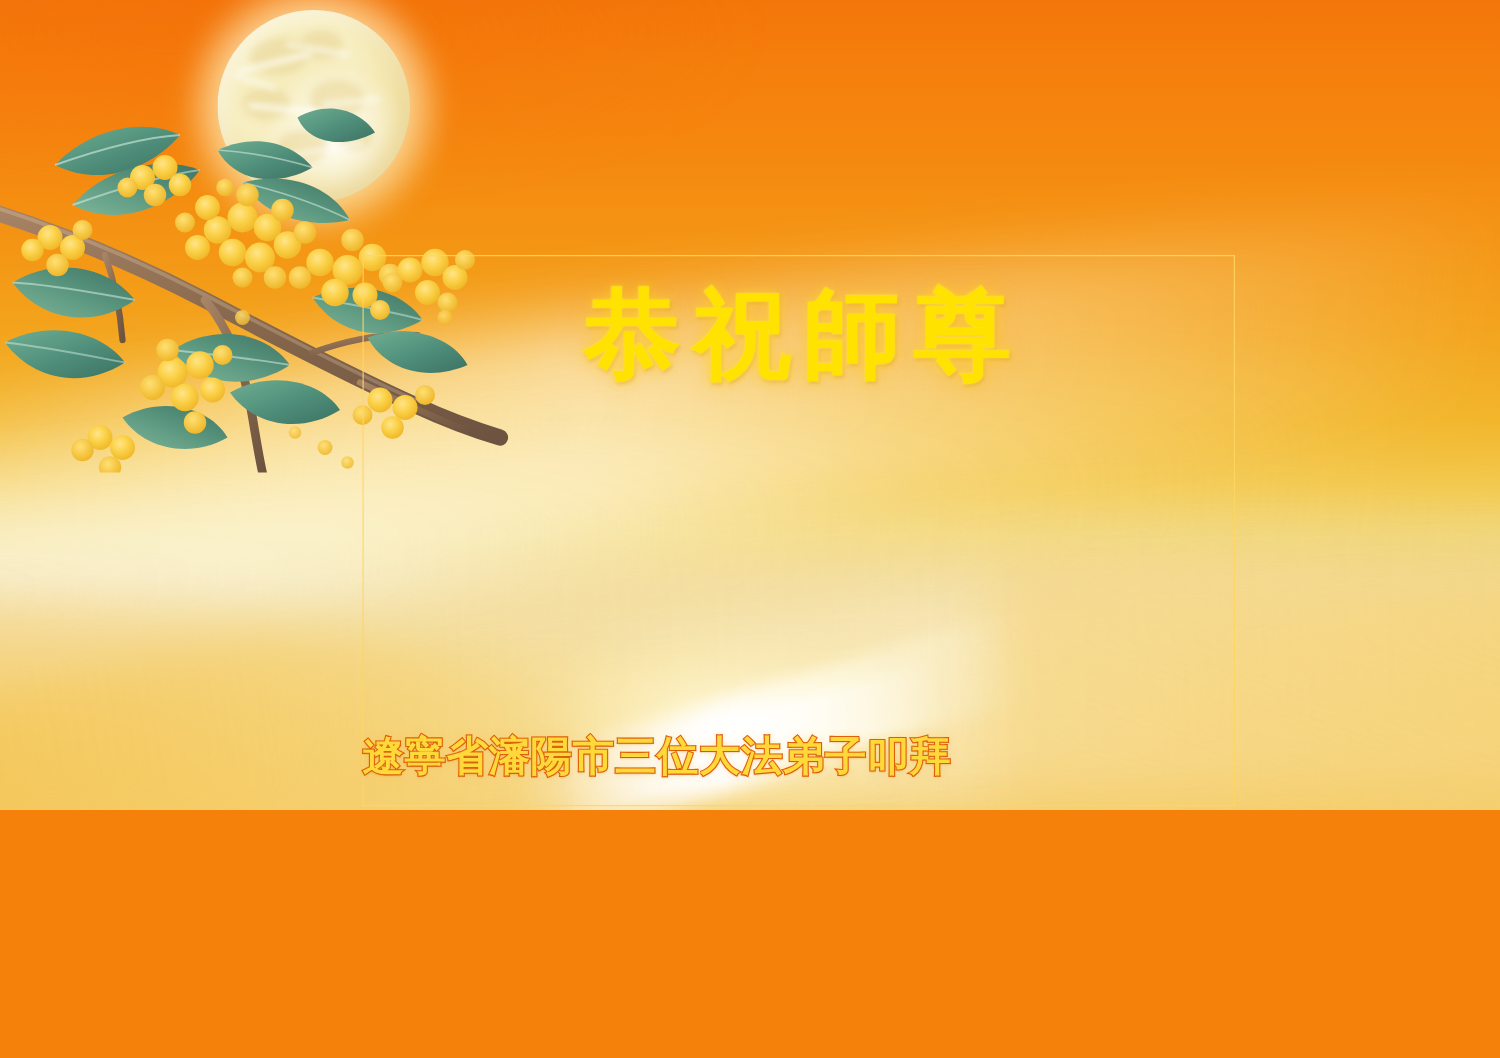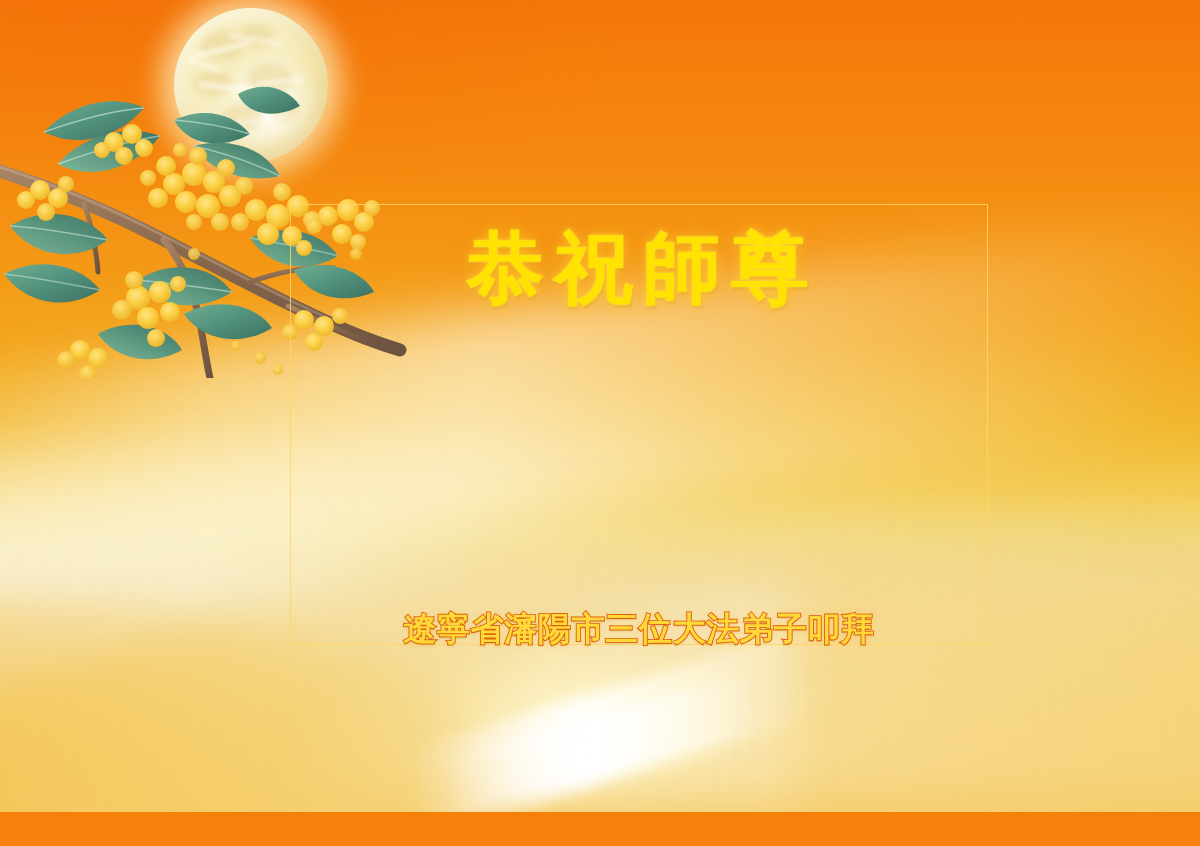--- a/index.html
+++ b/index.html
@@ -2,21 +2,21 @@
 <html><head>
 <meta charset="utf-8">
 <style>
   html,body{margin:0;padding:0;}
   body{
     width:1200px;height:846px;overflow:hidden;
     font-family:"DejaVu Sans","Liberation Sans",sans-serif;
     background:#f5810a;
   }
   #card{
-    position:relative;width:1200px;height:812px;overflow:hidden;
+    position:relative;width:1200px;height:648px;overflow:hidden;
     background:
       linear-gradient(180deg,
         #f3760a 0%,
         #f57f0c 8%,
         #f5870f 18%,
         #f49514 30%,
         #f3a51d 42%,
         #f2b62c 52%,
         #f3c94f 60%,
         #f2d97c 66%,
@@ -190,22 +190,22 @@
       0 0 9px rgba(255,210,40,.75),
       0 0 20px rgba(255,180,20,.45),
       1px 2px 3px rgba(190,95,0,.35);
     white-space:nowrap;
   }
   #gline1{padding-left:.10em;}
   #gline2{padding-left:.02em;}
 
   
   #signature{
-    position:absolute;left:290px;top:607px;width:698px;
-    text-align:center;
+    position:absolute;left:290px;top:583px;width:698px;
+    text-align:left;
   }
   #signature-text{
     font-family:"DejaVu Sans","Liberation Sans",sans-serif;
     font-weight:700;
     font-size:33px;
     letter-spacing:.02em;
     color:#ffd83a;
     -webkit-text-stroke:1.7px #e25a07;
     paint-order:stroke fill;
     text-shadow:

